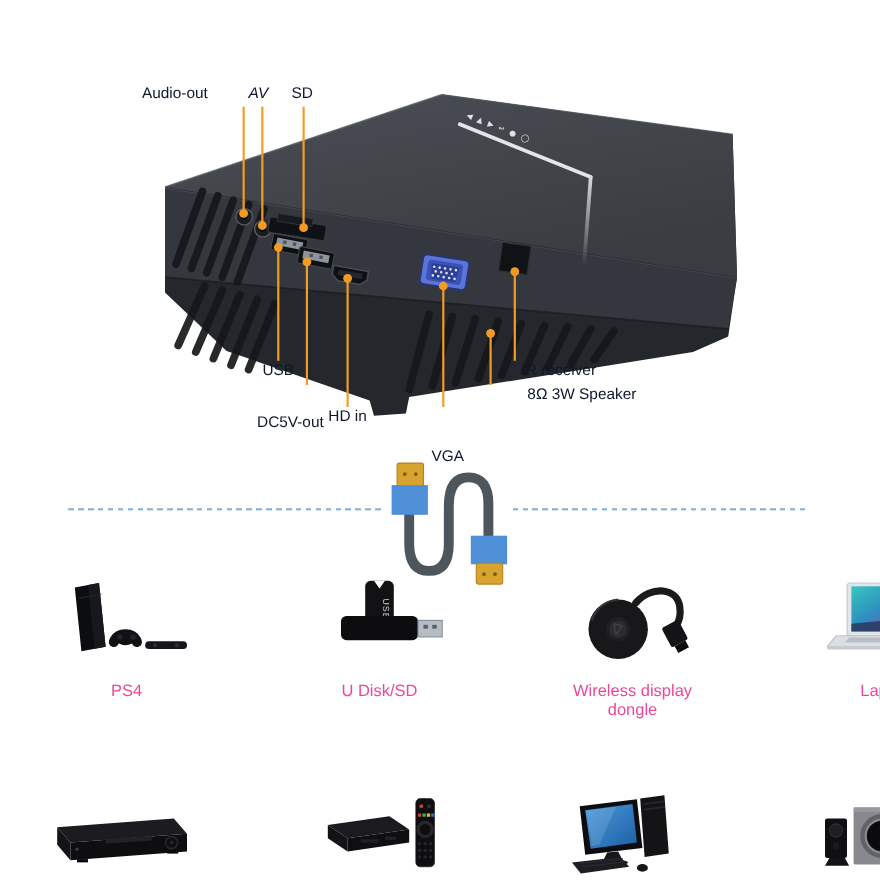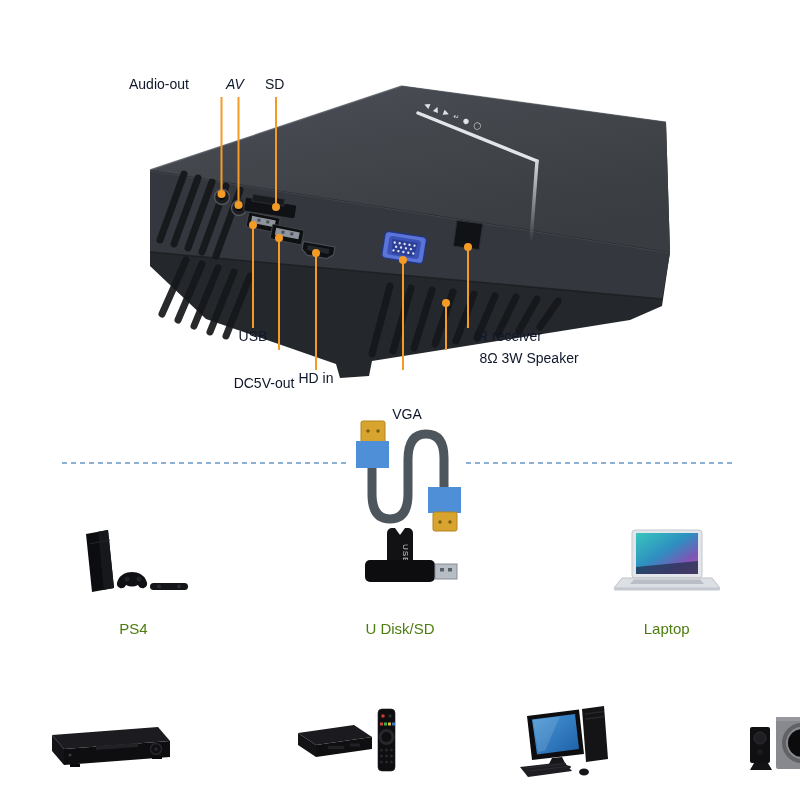--- a/index.html
+++ b/index.html
@@ -24,21 +24,21 @@
   .dash-right{left:466px;width:270px;}
   
   .proj-svg{position:absolute;left:0;top:0;}
   .cable-svg{position:absolute;left:330px;top:406px;}
   
   .devices{position:absolute;left:0;top:506px;width:800px;}
   .device-row{display:flex;}
   .device-row.second{margin-top:30px;}
   .device{width:200px;text-align:center;}
   .device svg{display:block;margin:0 auto;}
-  .dev-label{display:block;margin-top:6px;font-size:15px;color:#4d7c0f;}
+  .dev-label{display:block;margin-top:6px;font-size:15px;color:#ec4899;}
 </style>
 </head>
 <body>
 
 <div class="stage">
 
   <svg class="proj-svg" width="800" height="410" viewBox="0 0 800 410">
     <defs>
       <linearGradient id="gTop" x1="0" y1="0" x2="0.55" y2="1">
         <stop offset="0" stop-color="#4b4f56"></stop>
@@ -227,20 +227,35 @@
           <polygon points="70,6 80,6 75,13" fill="#ffffff"></polygon>
           <text transform="translate(78,22) rotate(90)" font-size="8" fill="#cfcfd4" letter-spacing="1" font-family="Liberation Sans, sans-serif">USB</text>
           <rect x="40" y="38" width="70" height="22" rx="5" fill="#0d0d10"></rect>
           <rect x="110" y="42" width="22" height="15" fill="#b7bdc5" stroke="#878d96" stroke-width="1"></rect>
           <rect x="115" y="46" width="4" height="3.5" fill="#596069"></rect>
           <rect x="123" y="46" width="4" height="3.5" fill="#596069"></rect>
         </svg>
         <figcaption class="dev-label">U Disk/SD</figcaption>
       </figure>
 
+      <figure class="device">
+        <svg width="150" height="92" viewBox="0 0 150 92">
+          <path d="M78,26 C92,10 116,12 118,30 C119,38 118,42 115,46" stroke="#1a1a1d" stroke-width="6.5" fill="none" stroke-linecap="round"></path>
+          <circle cx="62" cy="50" r="27" fill="#18181b"></circle>
+          <path d="M38,42 A27,27 0 0 1 62,23" stroke="#35353b" stroke-width="2" fill="none"></path>
+          <circle cx="62" cy="50" r="11" fill="#202024"></circle>
+          <circle cx="62" cy="50" r="8" fill="#2b2b30"></circle>
+          <path d="M58,45 L66,47 M66,47 L60,55 M60,55 L58,45" stroke="#3f3f46" stroke-width="1.4" fill="none"></path>
+          <g transform="rotate(-28 114 56)">
+            <rect x="106" y="44" width="17" height="20" rx="2" fill="#141417"></rect>
+            <rect x="109" y="64" width="11" height="7" fill="#0b0b0d"></rect>
+          </g>
+        </svg>
+        <figcaption class="dev-label">Wireless display dongle</figcaption>
+      </figure>
 
       <figure class="device">
         <svg width="150" height="92" viewBox="0 0 150 92">
           <defs>
             <linearGradient id="gAur" x1="0" y1="0" x2="1" y2="1">
               <stop offset="0" stop-color="#38c6be"></stop>
               <stop offset="0.45" stop-color="#2e8fc0"></stop>
               <stop offset="0.75" stop-color="#7e56b5"></stop>
               <stop offset="1" stop-color="#b05a9e"></stop>
             </linearGradient>

